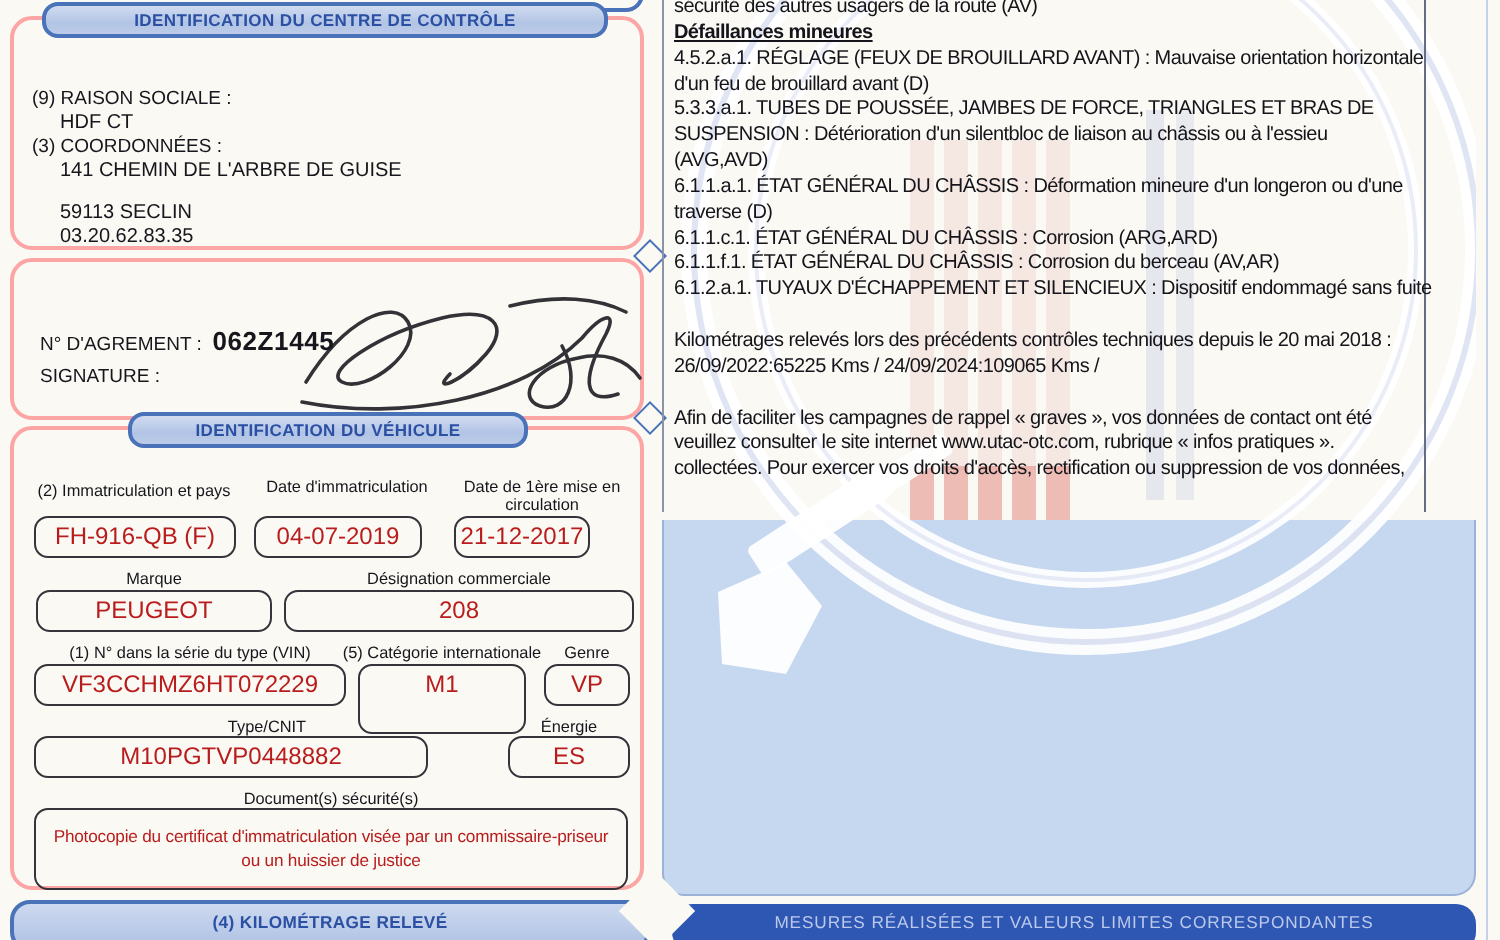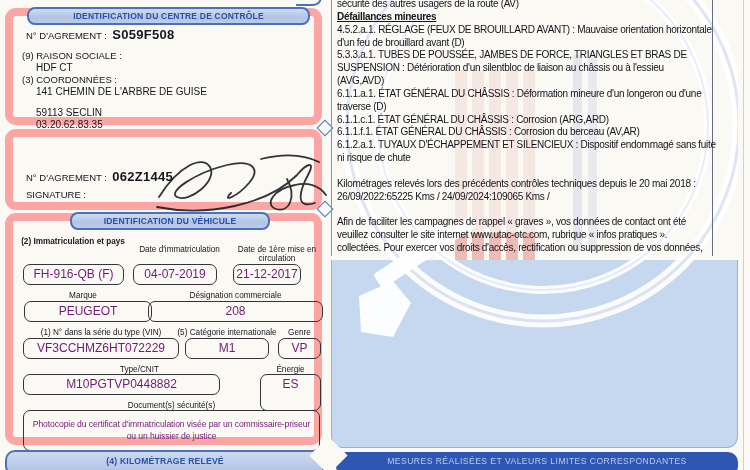--- a/index.html
+++ b/index.html
@@ -1,31 +1,31 @@
 <!DOCTYPE html>
 <html><head>
 <meta charset="utf-8">
 <style>
   * { margin:0; padding:0; box-sizing:border-box; }
   html,body { width:750px; height:470px; }
   body { font-family:"Liberation Sans","DejaVu Sans",sans-serif; background:#f6f4ee; }
   #page { position:relative; width:750px; height:470px; overflow:hidden; background:#faf9f4; color:#1b1b22; }
 
   
-  .box { position:absolute; border:8px solid #fca5a5; border-radius:11px; background:transparent; }
+  .box { position:absolute; border:2px solid #fca5a5; border-radius:11px; background:transparent; }
   .pill { position:absolute; top:-9px; height:18px; border:2px solid #4a72b8; border-radius:8px;
           background:linear-gradient(#d0dbf0,#b2c4e5 60%,#bccbe8);
           color:#2a4fa3; font-size:8.5px; font-weight:bold; text-align:center; line-height:14px;
           letter-spacing:.2px; white-space:nowrap; overflow:hidden; }
   .lbl { position:absolute; font-size:9.5px; color:#16161c; white-space:nowrap; }
   .small-lbl { position:absolute; font-size:8.2px; color:#16161c; text-align:center; white-space:nowrap; }
   .txt { position:absolute; font-size:10px; color:#16161c; white-space:nowrap; }
   .big-val { font-size:13px; font-weight:bold; letter-spacing:.3px; }
   .vbox { position:absolute; border:1.5px solid #34343a; border-radius:7px; text-align:center;
-          font-size:12px; color:#701a75; }
+          font-size:12px; color:#b91c1c; }
   .vbox span { display:block; line-height:18px; }
 
   
   #right-text { position:absolute; left:331px; top:0; width:382px; height:258px;
                 border-left:1px solid #8a93a8; border-right:1.5px solid #646d82;
                 padding:0 3px 0 5px; z-index:3; margin-top:-2px; }
   #right-text .ln { font-size:10px; line-height:12.85px; letter-spacing:-0.3px; color:#14141a; white-space:nowrap; }
   #right-text .title { font-weight:bold; text-decoration:underline; }
   #right-text .gap { height:12.85px; }
 
@@ -58,21 +58,20 @@
 </style>
 </head>
 <body>
 
 <div id="page">
 
   <div id="corner-bracket"></div>
 
   <div class="box" style="left:5px; top:8px; width:317px; height:117px;">
     <div class="pill" style="left:14px; width:283px;">IDENTIFICATION DU CENTRE DE CONTRÔLE</div>
-    <div class="lbl" style="left:13px; top:11px;"><span>N° D'AGREMENT :</span>&nbsp;&nbsp;<span class="big-val">S059F508</span></div>
     <div class="lbl" style="left:9px; top:34px;">(9) RAISON SOCIALE :</div>
     <div class="txt" style="left:23px; top:46px;">HDF CT</div>
     <div class="lbl" style="left:9px; top:58px;">(3) COORDONNÉES :</div>
     <div class="txt" style="left:23px; top:70px;">141 CHEMIN DE L'ARBRE DE GUISE</div>
     <div class="txt" style="left:23px; top:91px;">59113 SECLIN</div>
     <div class="txt" style="left:23px; top:103px;">03.20.62.83.35</div>
   </div>
 
   <div class="box" style="left:5px; top:129px; width:317px; height:81px;">
     <div class="lbl" style="left:13px; top:32px;"><span>N° D'AGREMENT :</span>&nbsp;&nbsp;<span class="big-val" style="font-weight:600;">062Z1445</span></div>
@@ -83,62 +82,62 @@
         <path d="M8,60 C58,70 118,58 148,28 C158,16 166,14 160,26 C148,48 148,62 166,56"></path>
         <path d="M112,12 C136,6 156,8 170,15"></path>
         <path d="M138,32 C148,50 140,66 127,62 C115,58 124,42 146,38 C158,35 170,38 177,48"></path>
       </g>
     </svg>
   </div>
 
   <div class="box" style="left:5px; top:213px; width:317px; height:232px;">
     <div class="pill" style="left:57px; width:200px;">IDENTIFICATION DU VÉHICULE</div>
 
-    <div class="small-lbl" style="left:0; top:16px; width:120px;font-weight:bold;">(2) Immatriculation et pays</div>
+    <div class="small-lbl" style="left:0; top:26px; width:120px;">(2) Immatriculation et pays</div>
     <div class="small-lbl" style="left:120px; top:24px; width:93px;">Date d'immatriculation</div>
     <div class="small-lbl" style="left:218px; top:24px; width:92px;">Date de 1ère mise en</div>
     <div class="small-lbl" style="left:218px; top:33px; width:92px;">circulation</div>
     <div class="vbox" style="left:10px; top:43px; width:101px; height:21px;">
         <span>FH-916-QB (F)</span>
       </div>
     <div class="vbox" style="left:120px; top:43px; width:84px; height:21px;">
         <span>04-07-2019</span>
       </div>
     <div class="vbox" style="left:220px; top:43px; width:68px; height:21px;">
         <span>21-12-2017</span>
       </div>
 
     <div class="small-lbl" style="left:11px; top:70px; width:118px;">Marque</div>
     <div class="small-lbl" style="left:135px; top:70px; width:175px;">Désignation commerciale</div>
-    <div class="vbox" style="left:11px; top:80px; width:128px; height:21px;">
+    <div class="vbox" style="left:11px; top:80px; width:118px; height:21px;">
         <span>PEUGEOT</span>
       </div>
     <div class="vbox" style="left:135px; top:80px; width:175px; height:21px;">
         <span>208</span>
       </div>
 
     <div class="small-lbl" style="left:10px; top:107px; width:156px;">(1) N° dans la série du type (VIN)</div>
     <div class="small-lbl" style="left:152px; top:107px; width:124px;">(5) Catégorie internationale</div>
     <div class="small-lbl" style="left:265px; top:107px; width:43px;">Genre</div>
     <div class="vbox" style="left:10px; top:117px; width:156px; height:21px;">
         <span>VF3CCHMZ6HT072229</span>
       </div>
-    <div class="vbox" style="left:172px; top:117px; width:84px; height:21px;">
+    <div class="vbox" style="left:172px; top:117px; width:84px; height:35px;">
         <span>M1</span>
       </div>
     <div class="vbox" style="left:265px; top:117px; width:43px; height:21px;">
         <span>VP</span>
       </div>
 
     <div class="small-lbl" style="left:10px; top:144px; width:233px;">Type/CNIT</div>
     <div class="small-lbl" style="left:247px; top:144px; width:61px;">Énergie</div>
     <div class="vbox" style="left:10px; top:153px; width:197px; height:21px;">
         <span>M10PGTVP0448882</span>
       </div>
-    <div class="vbox" style="left:247px; top:153px; width:61px; height:37px;">
+    <div class="vbox" style="left:247px; top:153px; width:61px; height:21px;">
         <span>ES</span>
       </div>
 
     <div class="small-lbl" style="left:10px; top:180px; width:297px;">Document(s) sécurité(s)</div>
     <div class="vbox" style="left:10px; top:189px; width:297px; height:41px; font-size:8.6px; padding-top:7px; letter-spacing:-0.1px;">
       <span style="line-height:12px;">Photocopie du certificat d'immatriculation visée par un commissaire-priseur</span>
       <span style="line-height:12px;">ou un huissier de justice</span>
     </div>
   </div>
 
@@ -184,21 +183,20 @@
       <div class="ln">4.5.2.a.1. RÉGLAGE (FEUX DE BROUILLARD AVANT) : Mauvaise orientation horizontale</div>
       <div class="ln">d'un feu de brouillard avant (D)</div>
       <div class="ln">5.3.3.a.1. TUBES DE POUSSÉE, JAMBES DE FORCE, TRIANGLES ET BRAS DE</div>
       <div class="ln">SUSPENSION : Détérioration d'un silentbloc de liaison au châssis ou à l'essieu</div>
       <div class="ln">(AVG,AVD)</div>
       <div class="ln">6.1.1.a.1. ÉTAT GÉNÉRAL DU CHÂSSIS : Déformation mineure d'un longeron ou d'une</div>
       <div class="ln">traverse (D)</div>
       <div class="ln">6.1.1.c.1. ÉTAT GÉNÉRAL DU CHÂSSIS : Corrosion (ARG,ARD)</div>
       <div class="ln">6.1.1.f.1. ÉTAT GÉNÉRAL DU CHÂSSIS : Corrosion du berceau (AV,AR)</div>
       <div class="ln">6.1.2.a.1. TUYAUX D'ÉCHAPPEMENT ET SILENCIEUX : Dispositif endommagé sans fuite</div>
-      <div class="ln">ni risque de chute</div>
       <div class="ln gap">&nbsp;</div>
       <div class="ln">Kilométrages relevés lors des précédents contrôles techniques depuis le 20 mai 2018 :</div>
       <div class="ln">26/09/2022:65225 Kms / 24/09/2024:109065 Kms /</div>
       <div class="ln gap">&nbsp;</div>
       <div class="ln">Afin de faciliter les campagnes de rappel « graves », vos données de contact ont été</div>
       <div class="ln">veuillez consulter le site internet www.utac-otc.com,  rubrique « infos pratiques ».</div>
       <div class="ln">collectées. Pour exercer vos droits d'accès, rectification ou suppression de vos données,</div>
     </div>
 
   <div id="km-bar">(4) KILOMÉTRAGE RELEVÉ</div>

